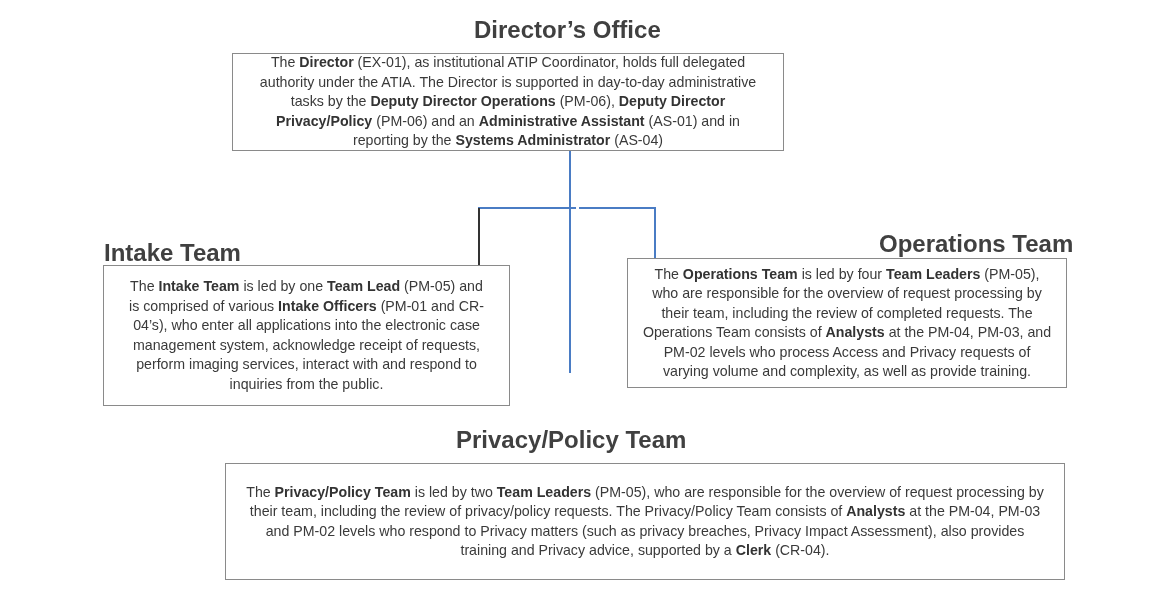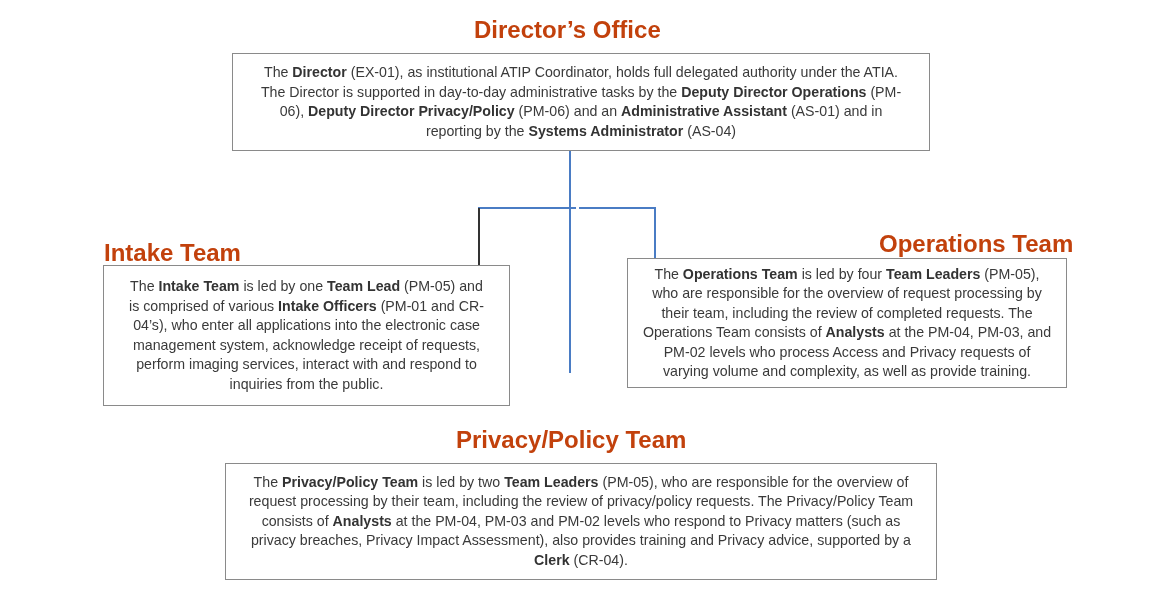--- a/index.html
+++ b/index.html
@@ -1,19 +1,19 @@
 <!DOCTYPE html>
 <html><head>
   <meta charset="utf-8">
   <style>
     html, body { margin: 0; padding: 0; background: #ffffff; }
     body { width: 1170px; height: 602px; position: relative; overflow: hidden;
            font-family: "Liberation Sans", sans-serif; }
     .heading { position: absolute; font-family: "Liberation Sans", sans-serif; font-weight: bold;
-               color: #c2410c; font-size: 24px; line-height: 28px; white-space: nowrap; }
+               color: #404040; font-size: 24px; line-height: 28px; white-space: nowrap; }
     .box { position: absolute; box-sizing: border-box; border: 1.5px solid #8a8a8a; background: #fff;
            color: #3a3a3a; font-size: 14.2px; line-height: 19.5px; text-align: center;
            display: flex; align-items: center; justify-content: center; padding: 4px 12px; }
     .box p { margin: 0; }
     .box b { color: #333; }
     .line { position: absolute; }
     .blue { background: #4a7cc4; }
     .dark { background: #333333; }
   </style>
 </head>
@@ -23,24 +23,24 @@
 <div class="heading" style="left:104px; top:239px;">Intake Team</div>
 <div class="heading" style="left:879px; top:230px;">Operations Team</div>
 <div class="heading" style="left:456px; top:426px;">Privacy/Policy Team</div>
 
 <div class="line blue" style="left:569px; top:151px; width:2px; height:222px;"></div>
 <div class="line blue" style="left:478px; top:207px; width:98px; height:2px;"></div>
 <div class="line blue" style="left:579px; top:207px; width:77px; height:2px;"></div>
 <div class="line dark" style="left:478px; top:208px; width:2px; height:57px;"></div>
 <div class="line blue" style="left:654px; top:208px; width:2px; height:50px;"></div>
 
-<div class="box" style="left:232px; top:53px; width:698px; height:98px; padding:21px 18px;">
+<div class="box" style="left:232px; top:53px; width:552px; height:98px; padding:21px 18px;">
   <p><span>The </span><b>Director</b><span> (EX-01), as institutional ATIP Coordinator, holds full delegated authority under the ATIA. The Director is supported in day-to-day administrative tasks by the </span><b>Deputy Director Operations</b><span> (PM-06), </span><b>Deputy Director Privacy/Policy</b><span> (PM-06) and an </span><b>Administrative Assistant</b><span> (AS-01) and in reporting by the </span><b>Systems Administrator</b><span> (AS-04)</span></p>
 </div>
 <div class="box" style="left:103px; top:265px; width:407px; height:141px; padding:4px 24px;">
   <p><span>The </span><b>Intake Team</b><span> is led by one </span><b>Team Lead</b><span> (PM-05) and  is comprised of various </span><b>Intake Officers</b><span> (PM-01 and CR-04’s), who enter all applications into the electronic case management system, acknowledge receipt of requests, perform imaging services, interact with and respond to inquiries from the public.</span></p>
 </div>
 <div class="box" style="left:627px; top:258px; width:440px; height:130px; padding:10px 12px;">
   <p><span>The </span><b>Operations Team</b><span> is led by four </span><b>Team Leaders</b><span> (PM-05), who are responsible for the overview of request processing by their team, including the review of completed requests. The Operations Team consists of </span><b>Analysts</b><span> at the PM-04, PM-03, and PM-02 levels who process Access and Privacy requests of varying volume and complexity, as well as provide training.</span></p>
 </div>
-<div class="box" style="left:225px; top:463px; width:712px; height:117px; padding:4px 20px;">
+<div class="box" style="left:225px; top:463px; width:840px; height:117px; padding:4px 20px;">
   <p><span>The </span><b>Privacy/Policy Team</b><span> is led by two </span><b>Team Leaders</b><span> (PM-05), who are responsible for the overview of request processing by their team, including the review of privacy/policy requests. The Privacy/Policy Team consists of </span><b>Analysts</b><span> at the PM-04, PM-03 and PM-02 levels who respond to Privacy matters (such as privacy breaches, Privacy Impact Assessment), also provides training and Privacy advice, supported by a </span><b>Clerk</b><span> (CR-04).</span></p>
 </div>
 
 </body></html>

